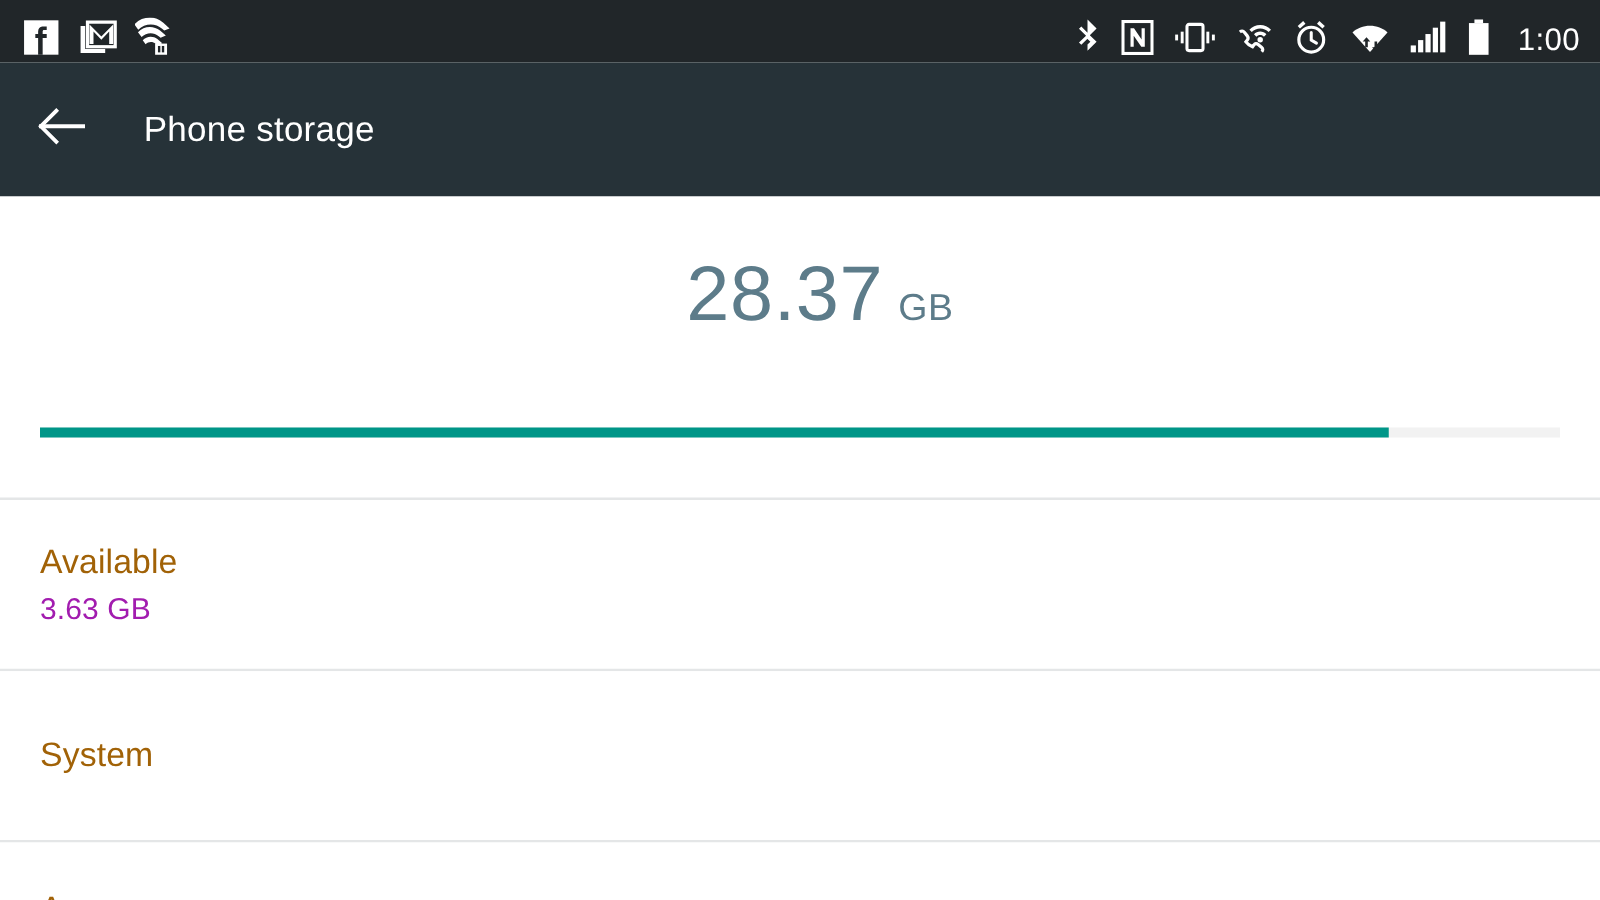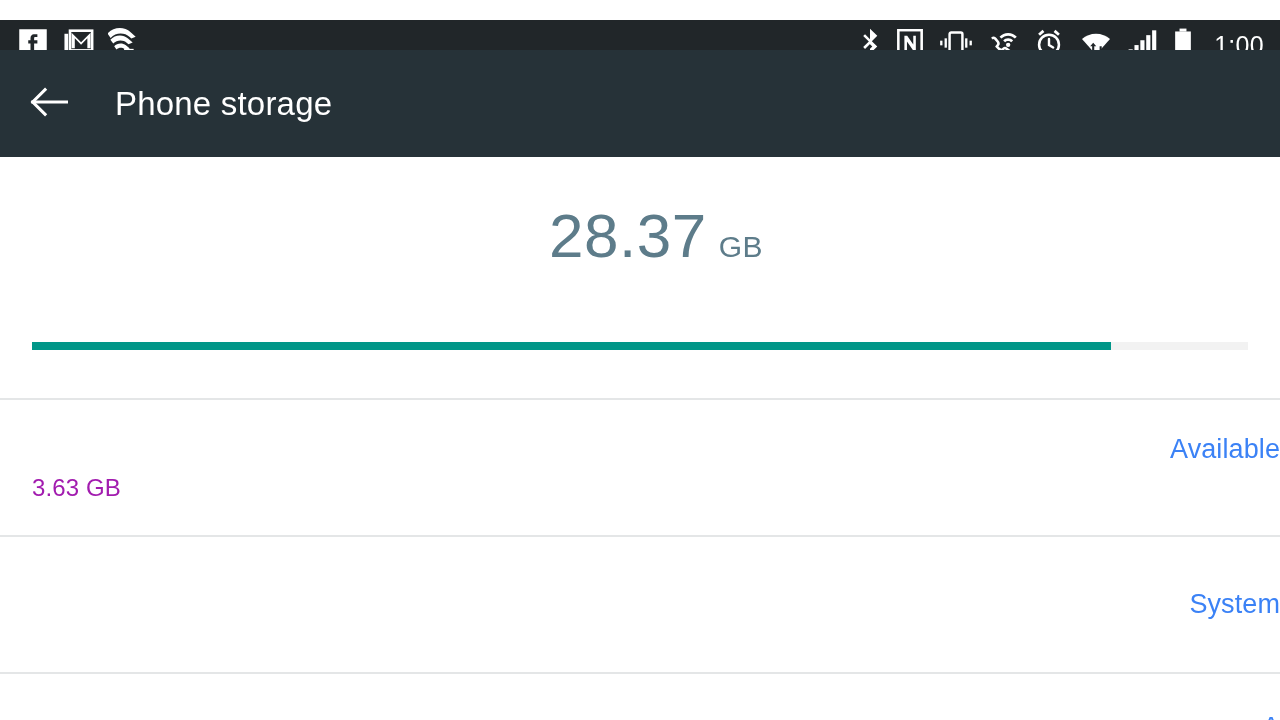--- a/index.html
+++ b/index.html
@@ -9,23 +9,22 @@
     font-family:"Liberation Sans", sans-serif;
     overflow:hidden;
   }
   #screen { position:relative; width:1280px; height:720px; background:#fff; }
 
   
   .status-bar {
     position:absolute; top:0; left:0;
     width:1280px; height:50px;
     background:#212629;
-    display:flex; align-items:center;
+    display:flex; align-items:flex-end;
     padding:0 16px 0 18px;
-    margin-top:20px;
   }
   .status-left { display:flex; align-items:center; gap:14px; }
   .status-right { margin-left:auto; display:flex; align-items:center; gap:15px; }
   .sicon { display:block; }
   .clock {
     color:#ffffff; font-size:25px; letter-spacing:0.3px;
     font-family:"Liberation Sans", sans-serif;
     margin-left:6px;
   }
 
@@ -37,21 +36,21 @@
     display:flex; align-items:center;
     padding-left:26px;
   }
   .back-btn {
     width:44px; height:44px;
     display:flex; align-items:center; justify-content:center;
     cursor:pointer;
   }
   .app-title {
     color:#ffffff;
-    font-size:33px;
+    font-size:28px;
     font-weight:normal;
     letter-spacing:0.2px;
     margin-left:45px;
   }
 
   
   .summary { position:absolute; top:157px; left:0; width:1280px; }
   .used-line {
     padding:48px 0 0 32px;
     display:flex; align-items:baseline;justify-content:center;
@@ -93,25 +92,24 @@
   .list { position:absolute; top:398px; left:0; width:1280px; }
   .divider { width:1280px; height:2px; background:#e4e6e7; }
   .row {
     height:135px;
     padding:0 0 0 32px;
     display:flex; flex-direction:column; justify-content:center;
     background:#ffffff;
     cursor:pointer;
   }
   .row-title {
-    color:#3b82f6;
+    color:#a16207;
     font-size:27px;
     font-weight:normal;
     letter-spacing:0.1px;
-    text-align:right;
   }
   .row-sub {
     color:#a21caf;
     font-size:24px;
     margin-top:9px;
     letter-spacing:0.1px;
   }
   .row-clipped {
     height:48px;
     padding:0 0 0 32px;

